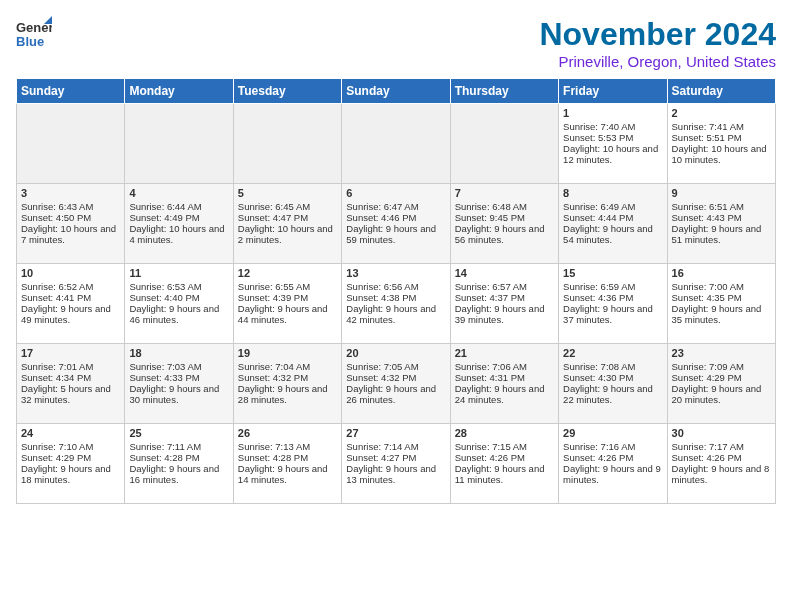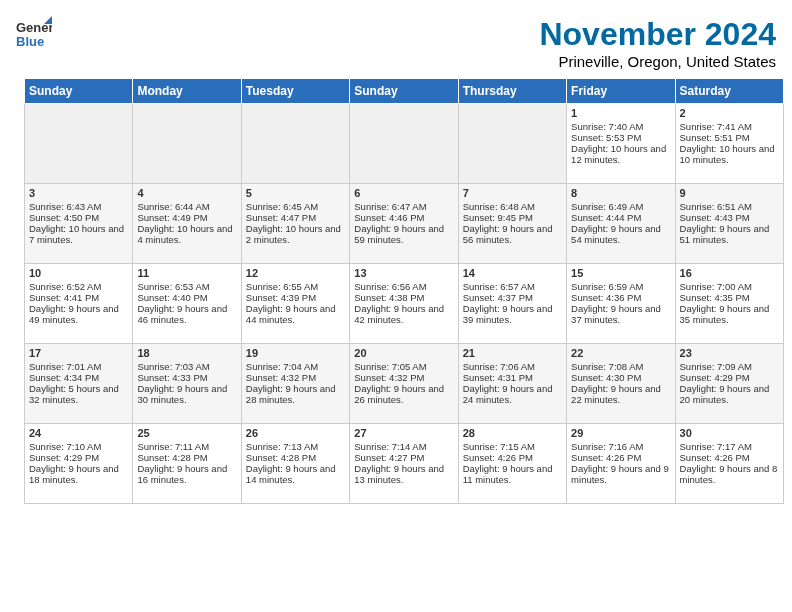--- a/index.html
+++ b/index.html
@@ -28,26 +28,25 @@
     .title-area {
       text-align: right;
     }
     .month-title {
       font-size: 32px;
       font-weight: bold;
       color: #0369a1;
     }
     .location {
       font-size: 15px;
-      color: #000000;
+      color: #6d28d9;
     }
     table {
       width: 100%;
       border-collapse: collapse;
-      margin-left: 8px;
     }
     thead tr th {
       background-color: #2a6ebb;
       color: #fff;
       font-size: 12px;
       font-weight: bold;
       padding: 5px 4px;
       text-align: left;
       border: 1px solid #fff;
     }

